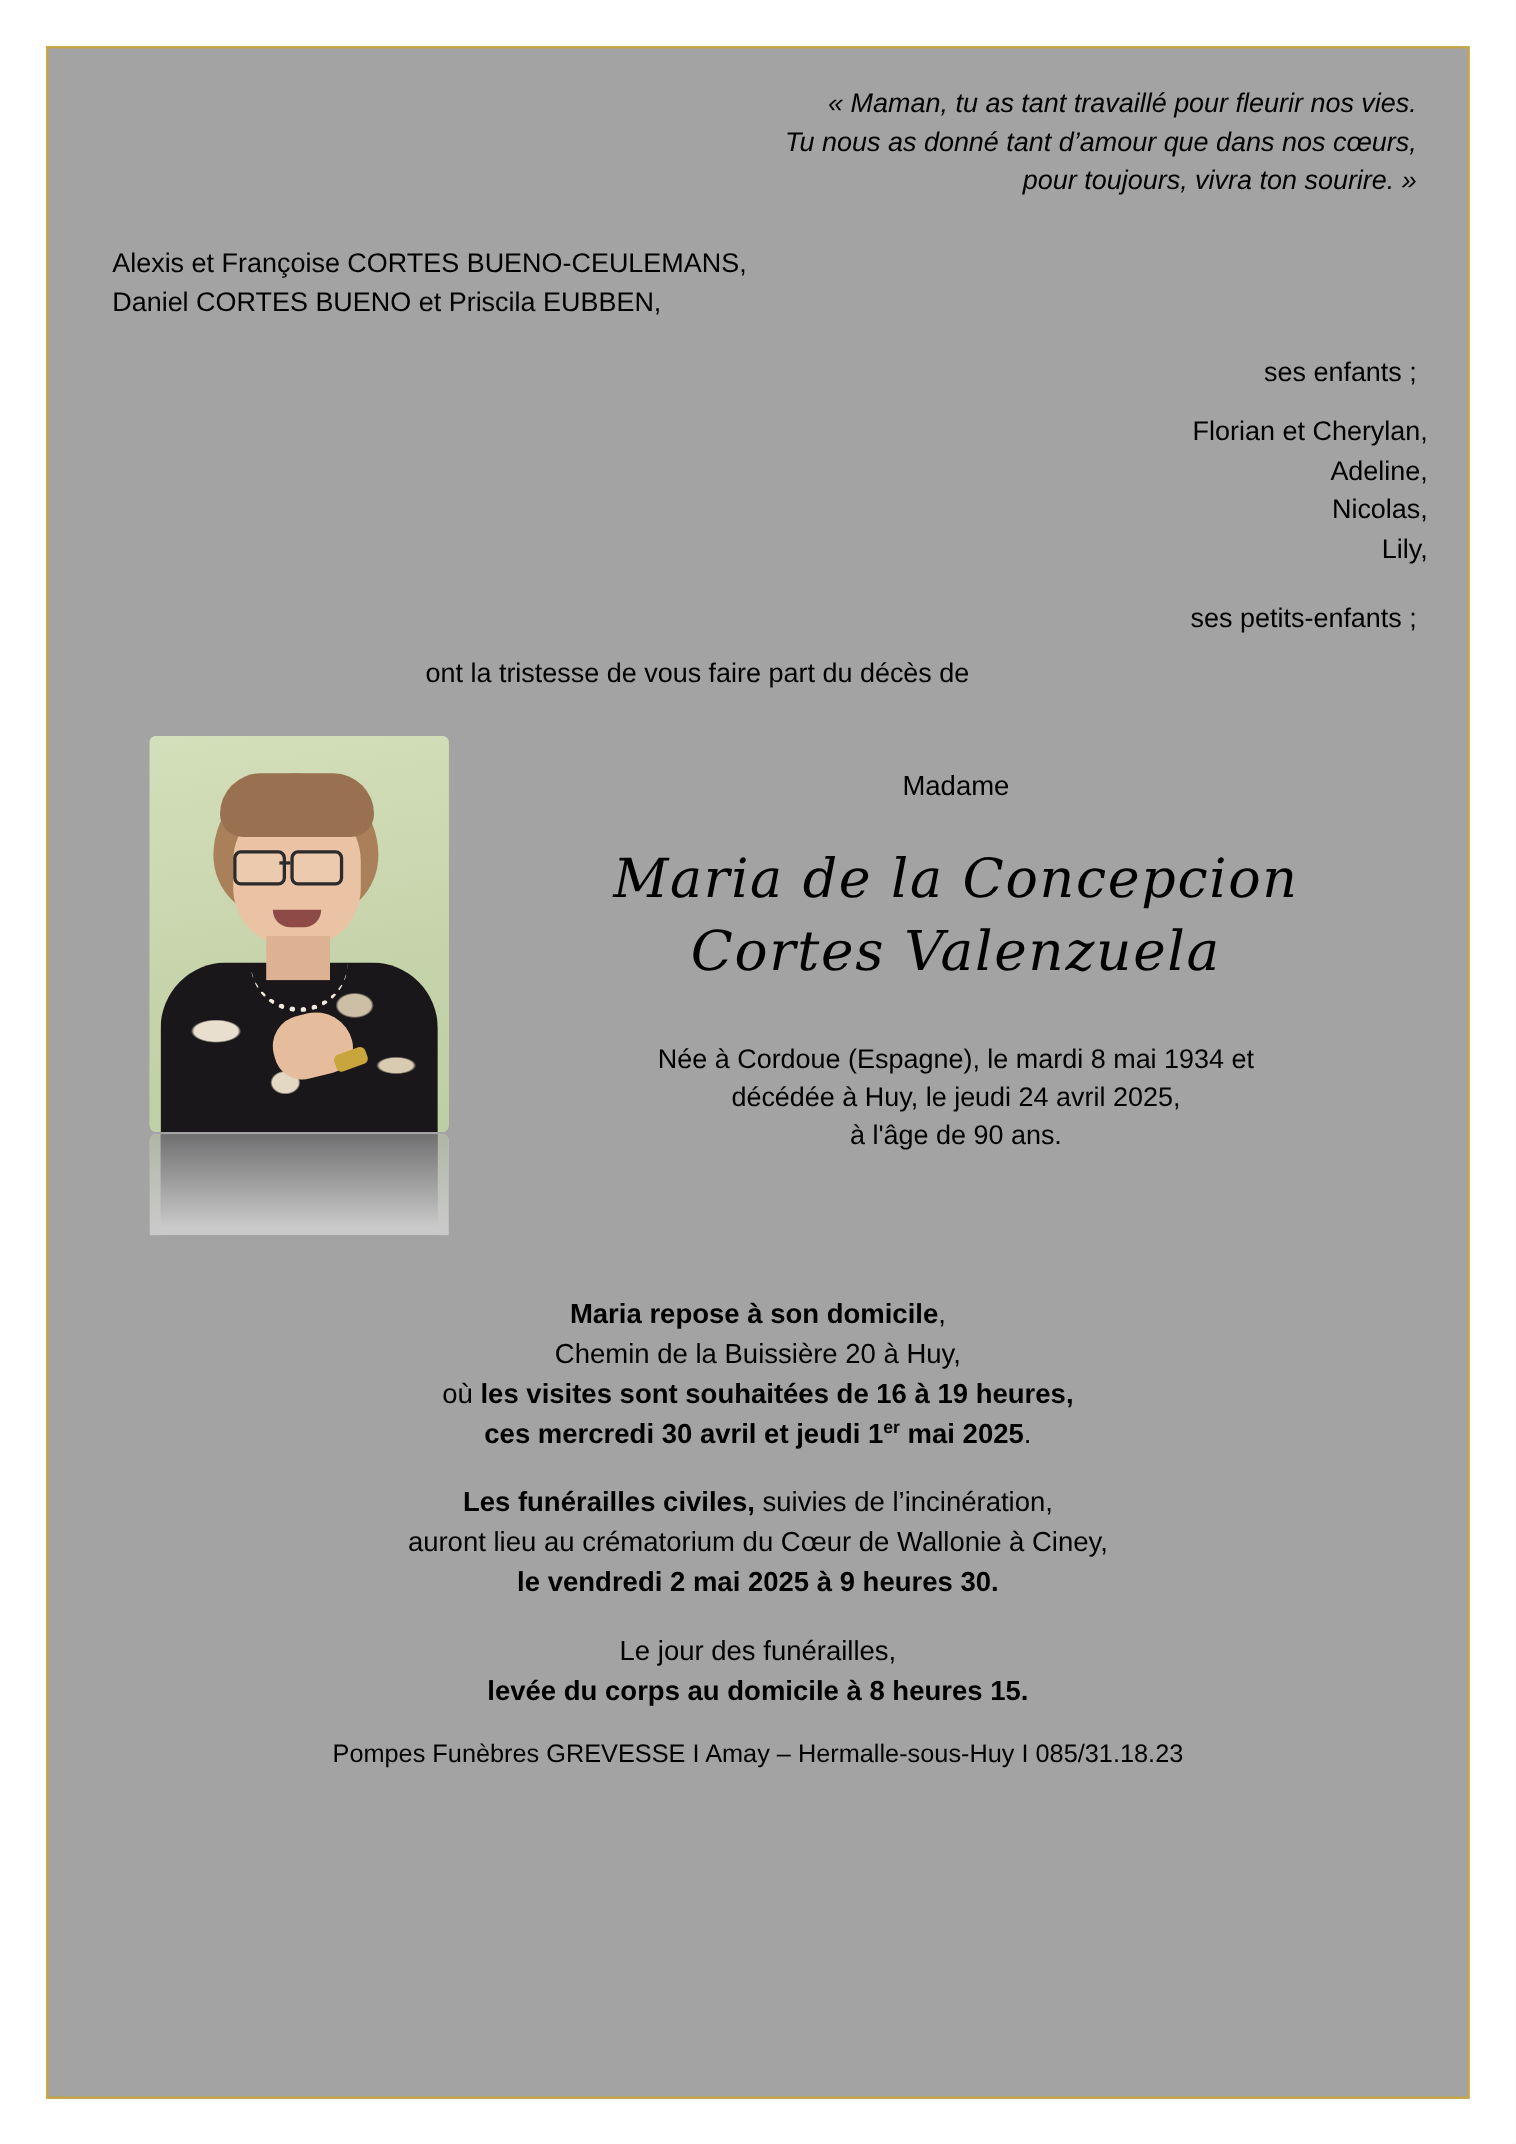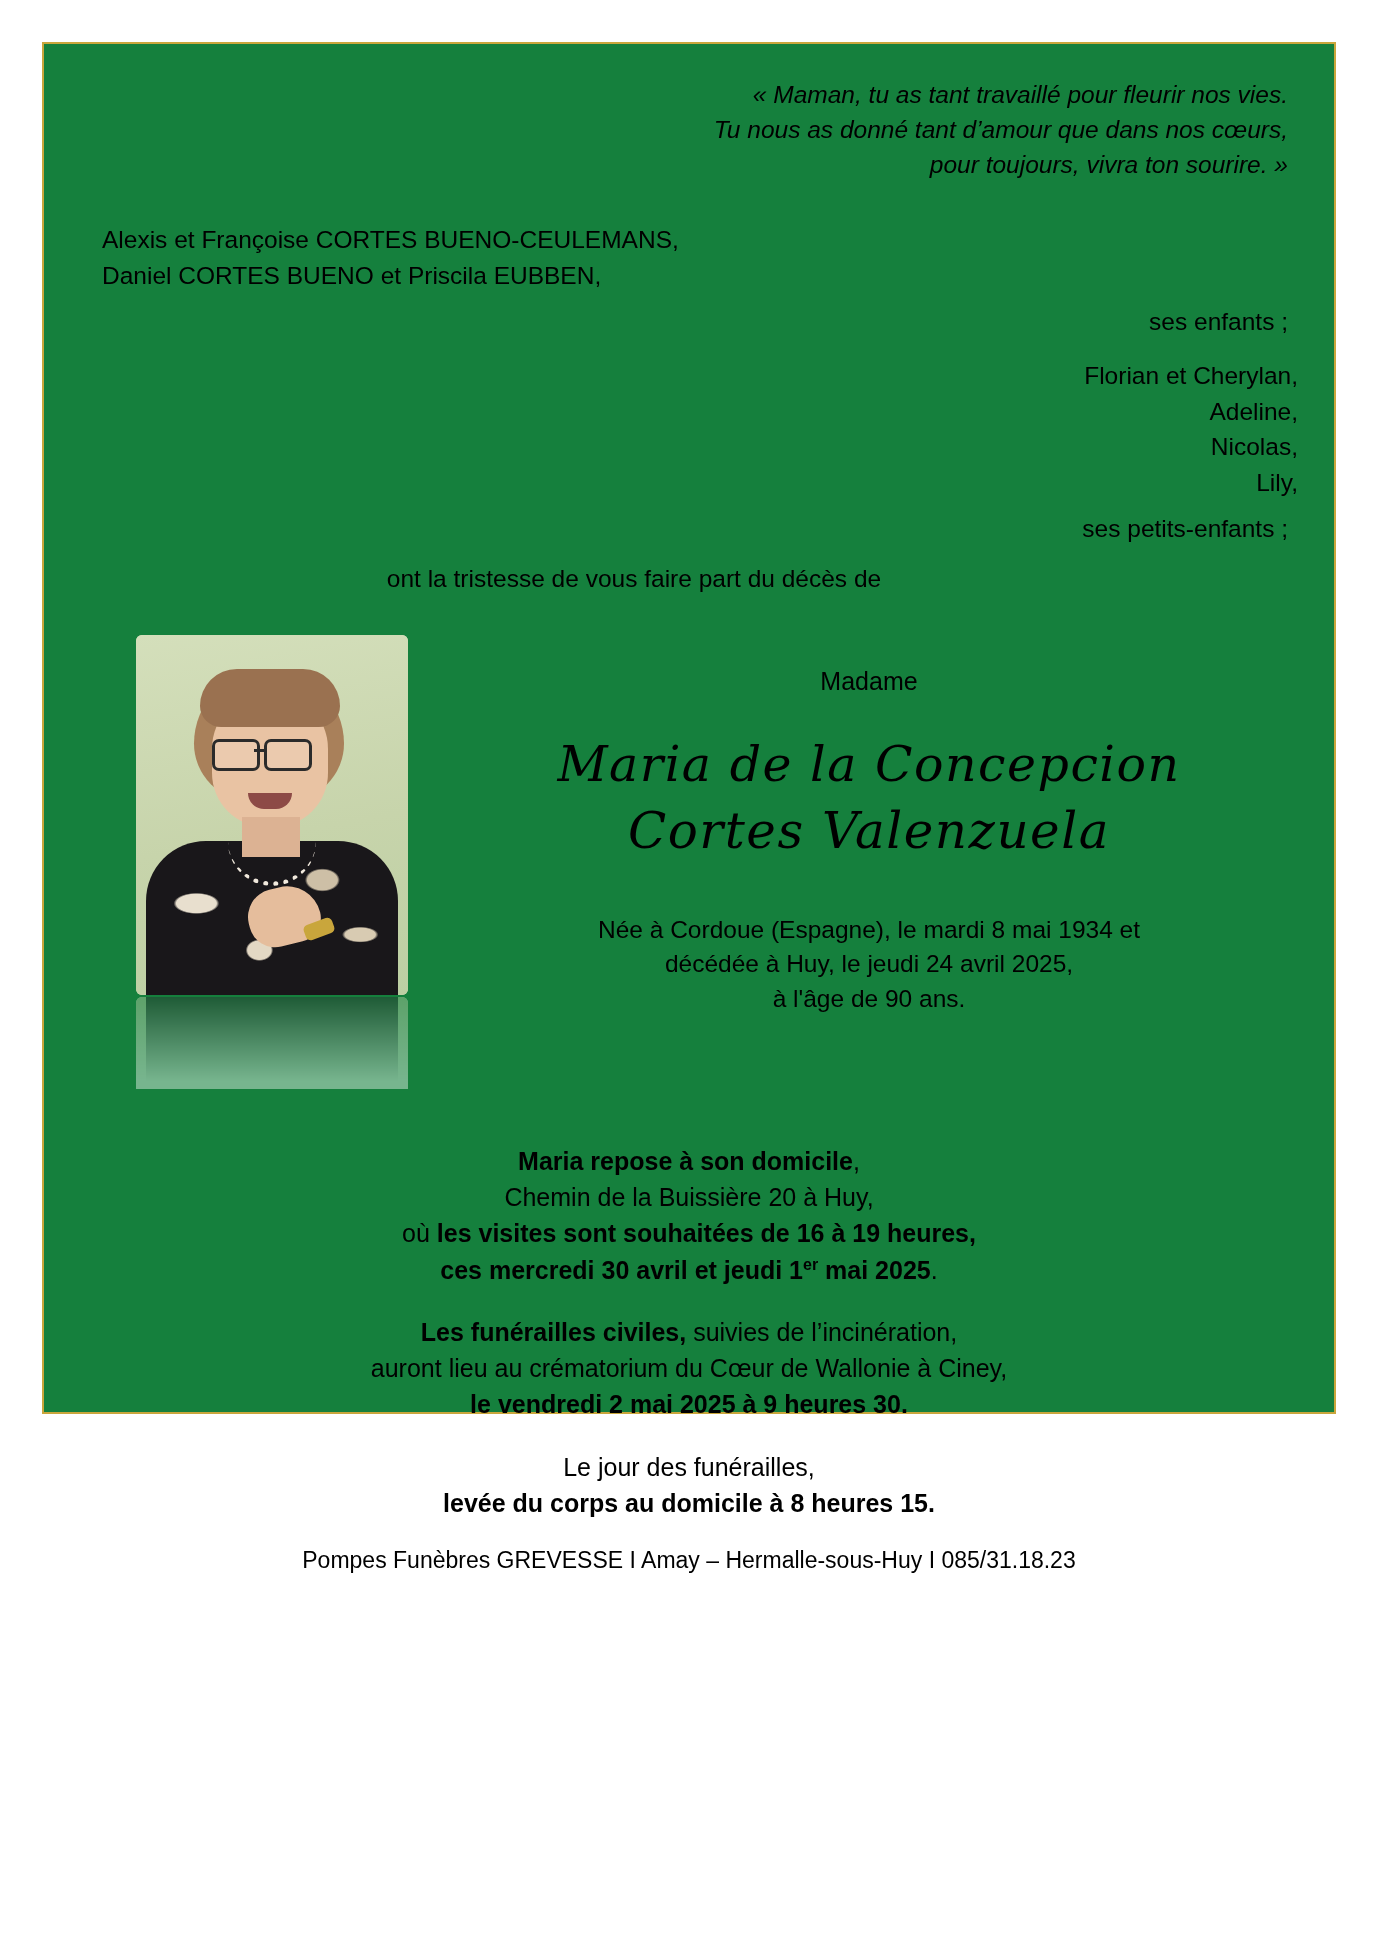--- a/index.html
+++ b/index.html
@@ -13,24 +13,24 @@
     font-family: "Liberation Sans", sans-serif;
     color: #000000;
     position: relative;
     overflow: hidden;
   }
   .card {
     position: absolute;
     left: 42px;
     top: 42px;
     width: 1294px;
-    height: 1372px;
+    height: 1866px;
     border: 2px solid #c9a63c;
     box-sizing: border-box;
-    background: #15803d;
+    background: #a3a3a3;
   }
   .inner {
     position: absolute;
     left: 0;
     top: 0;
     right: 0;
     bottom: 0;
     padding: 24px 36px;
     box-sizing: border-box;
   }
@@ -53,21 +53,21 @@
     font-size: 24.5px;
     line-height: 1.46;
     margin-left: 22px;
   }
   .family .line { white-space: pre; }
   .right-label {
     text-align: right;
     font-size: 24.5px;
     margin-right: 10px;
   }
-  .mt-gap { margin-top: 14px; }
+  .mt-gap { margin-top: 31px; }
   .mt-gap2 { margin-top: 22px; text-align: right; }
   .center-line {
     text-align: center;
     font-size: 24.5px;
     margin-top: 22px;
     margin-left: -110px;
   }
 
   
   .mid {

